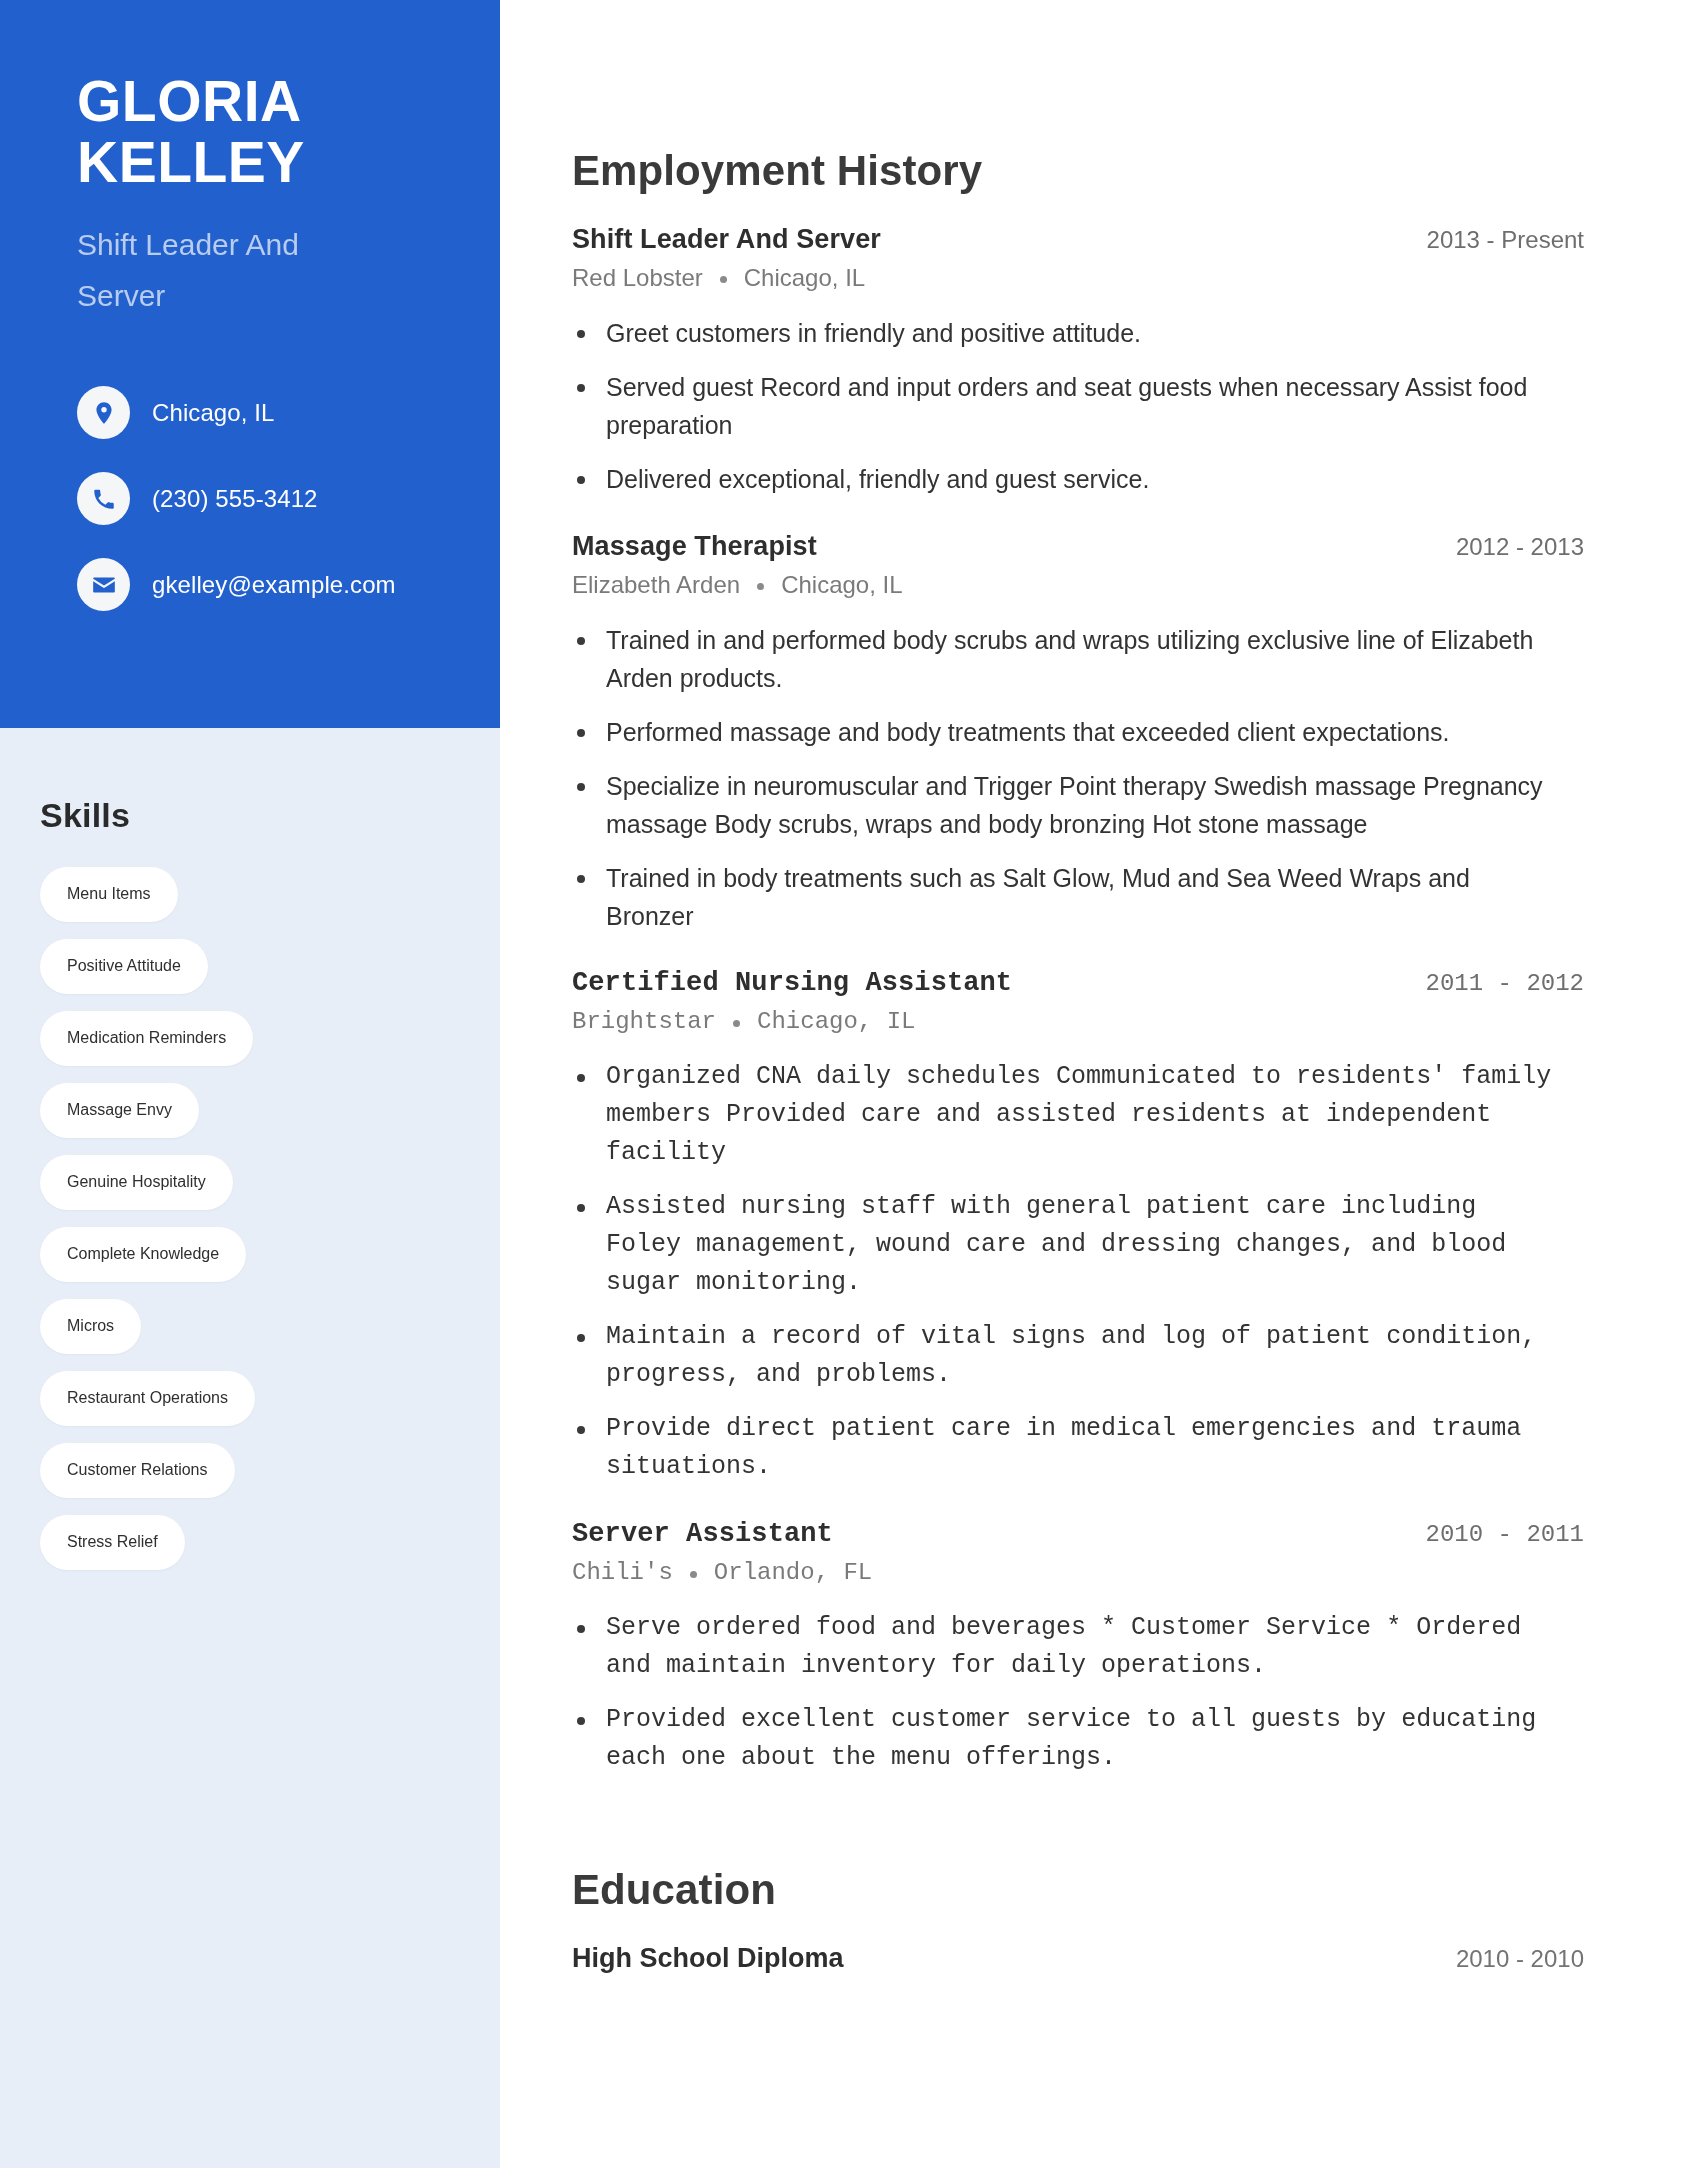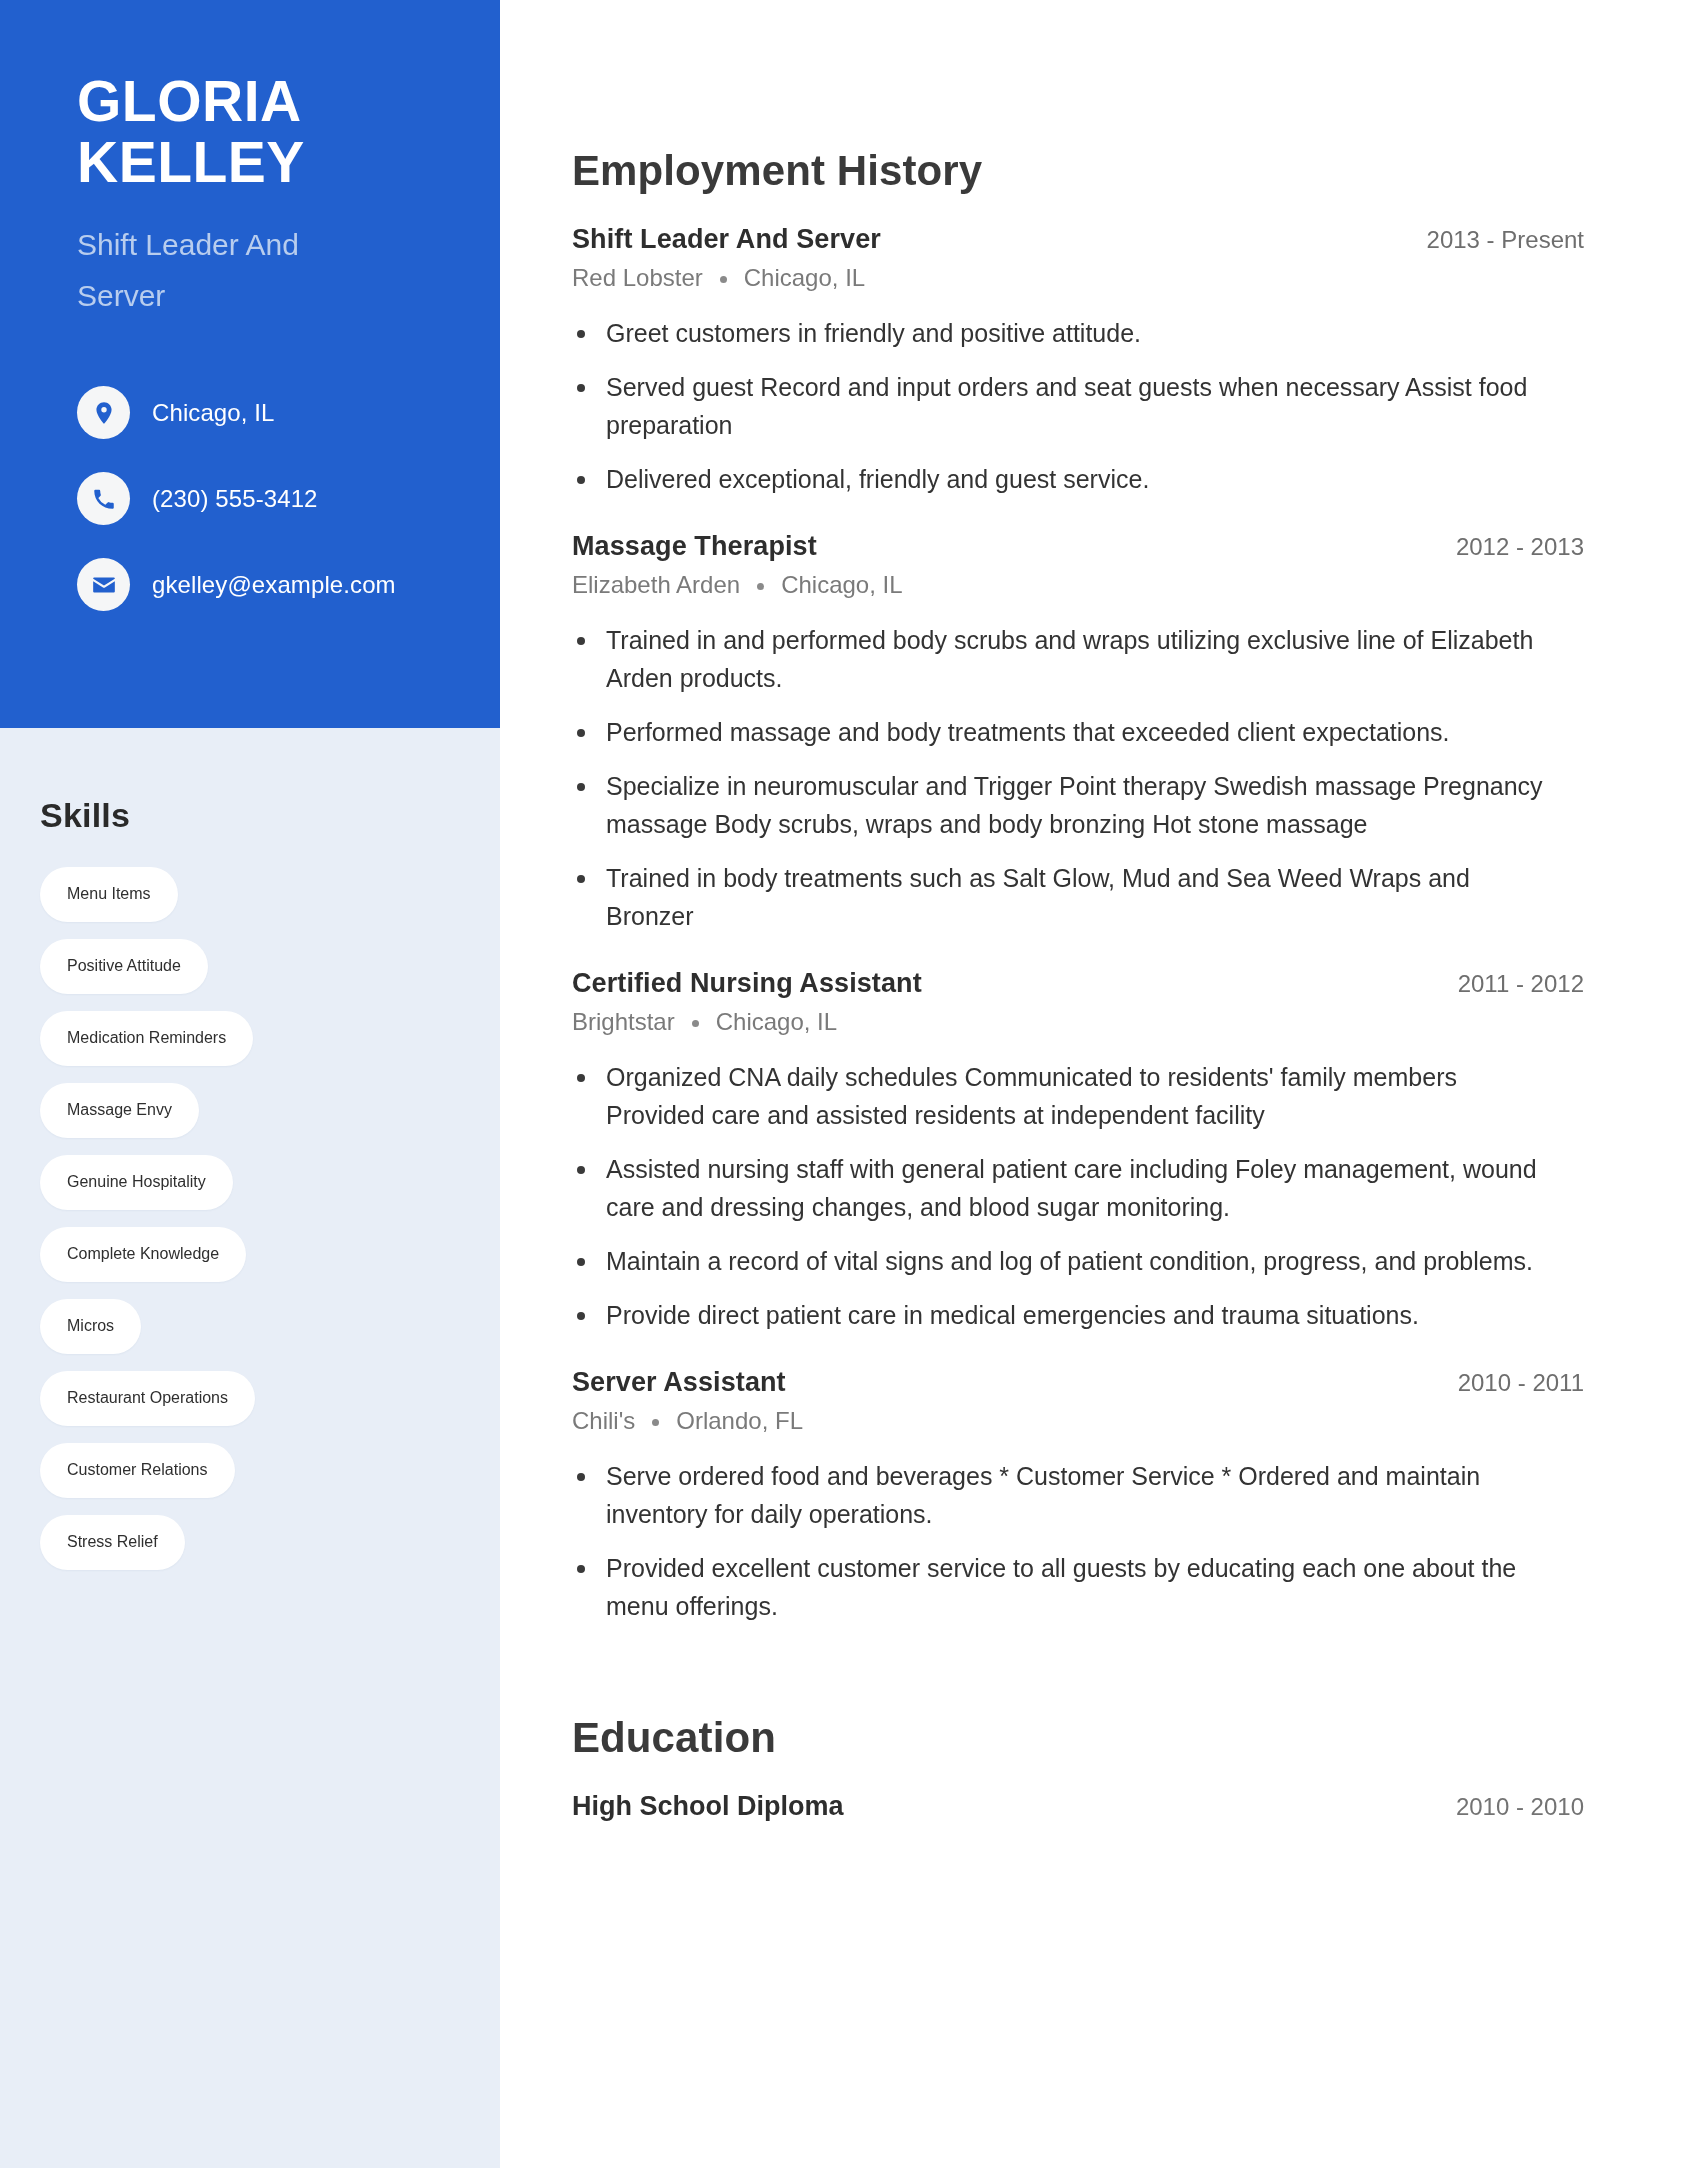--- a/index.html
+++ b/index.html
@@ -142,21 +142,21 @@
 
   .section-title.education-title {
     margin-top: 89px;
     margin-bottom: 26px;
   }
 
   .job {
     margin-bottom: 30px;
   }
 
-  .job.spaced { margin-top: 28px; }
+  .job.spaced { margin-top: 28px; font-family: Liberation Mono, monospace; }
 
   .job-head {
     display: flex;
     justify-content: space-between;
     align-items: baseline;
   }
 
   .job-role {
     color: #2E2E2E;
     font-size: 27px;

